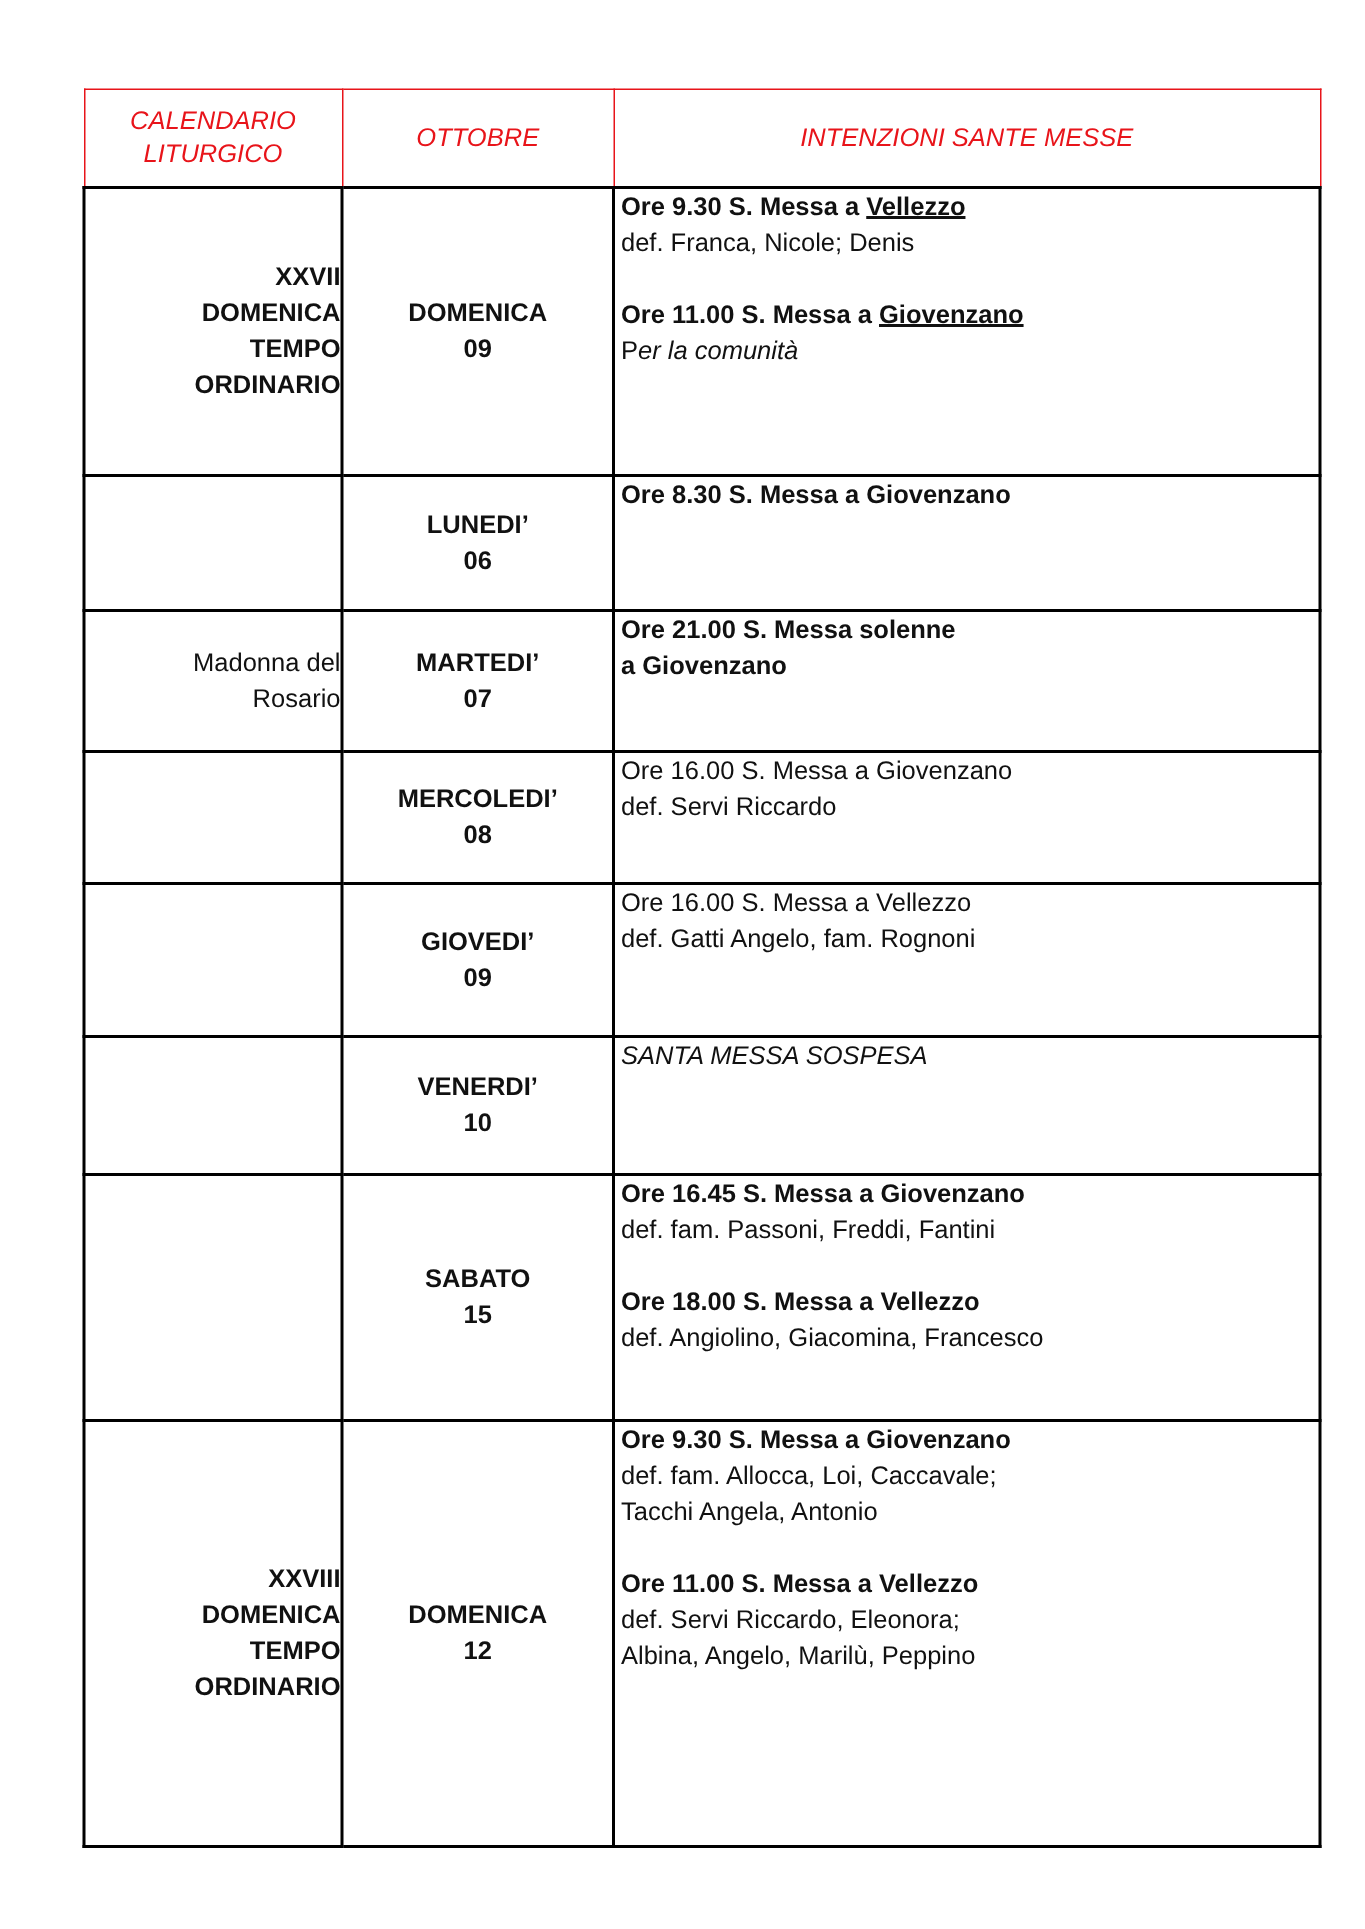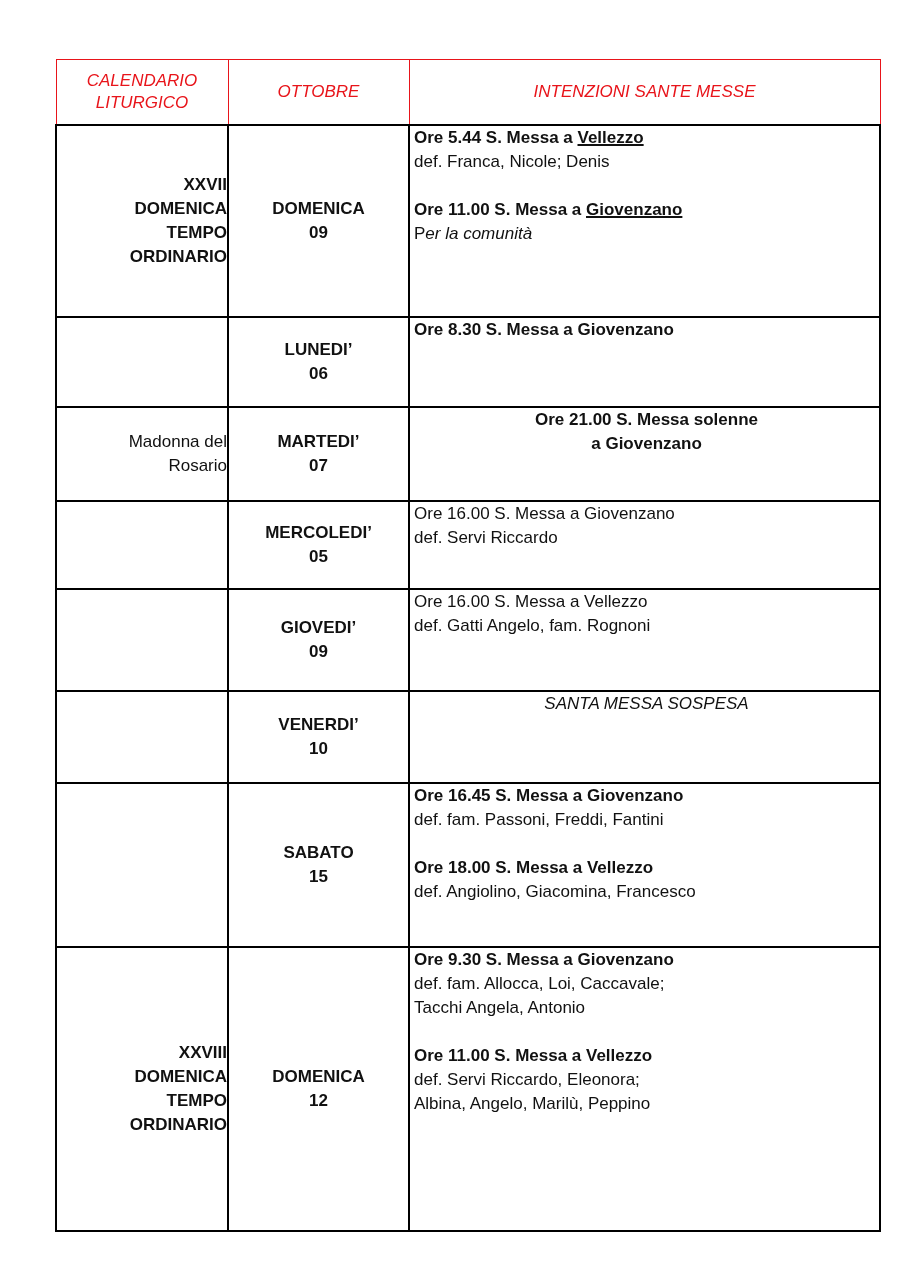--- a/index.html
+++ b/index.html
@@ -19,21 +19,21 @@
   tr.row td { border: 2.5px solid #000; }
   tr.row td.lit { text-align: right; font-size: 17px; line-height: 24px; }
   tr.row td.lit.bold { font-weight: bold; }
   tr.row td.day { text-align: center; font-weight: bold; font-size: 17px; line-height: 24px; }
   tr.row td.day span { display: block; }
   tr.row td.int { font-size: 17px; line-height: 24px; padding-left: 4px; vertical-align: top; }
   td.int .blk { display: block; }
   td.int .gap { display: block; height: 24px; }
   td.int .b { font-weight: bold; }
   td.int u { text-decoration: underline; text-decoration-thickness: 1.5px; margin-top: 21px; }
-  td.int.center { text-align: center; vertical-align: middle; }
+  td.int.center { text-align: left; vertical-align: middle; }
   td.int.middle { vertical-align: middle; margin-top: 16px; }
   .it { font-style: italic; }
   td.lit span { display: block; }
   .pt4 { padding-top: 4px; }
 </style>
 </head>
 <body>
 
 <div id="sheet">
 <table class="cal">
@@ -57,21 +57,21 @@
       <span>XXVII</span>
       <span>DOMENICA</span>
       <span>TEMPO</span>
       <span>ORDINARIO</span>
     </td>
     <td class="day">
       <span>DOMENICA</span>
       <span>09</span>
     </td>
     <td class="int pt4">
-      <span class="blk b"><span>Ore 5.44 S. Messa a </span><u>Vellezzo</u></span>
+      <span class="blk b"><span>Ore 9.30 S. Messa a </span><u>Vellezzo</u></span>
       <span class="blk">def. Franca, Nicole; Denis</span>
       <span class="gap"></span>
       <span class="blk b"><span>Ore 11.00 S. Messa a </span><u>Giovenzano</u></span>
       <span class="blk"><span>P</span><span class="it">er la comunità</span></span>
     </td>
   </tr>
 
   <tr class="row" style="height:90px">
     <td class="lit"></td>
     <td class="day">
@@ -95,21 +95,21 @@
     <td class="int center">
       <span class="blk b">Ore 21.00 S. Messa solenne</span>
       <span class="blk b">a Giovenzano</span>
     </td>
   </tr>
 
   <tr class="row" style="height:88px">
     <td class="lit"></td>
     <td class="day">
       <span>MERCOLEDI’</span>
-      <span>05</span>
+      <span>08</span>
     </td>
     <td class="int pt4">
       <span class="blk">Ore 16.00 S. Messa a Giovenzano</span>
       <span class="blk">def. Servi Riccardo</span>
     </td>
   </tr>
 
   <tr class="row" style="height:102px">
     <td class="lit"></td>
     <td class="day">

